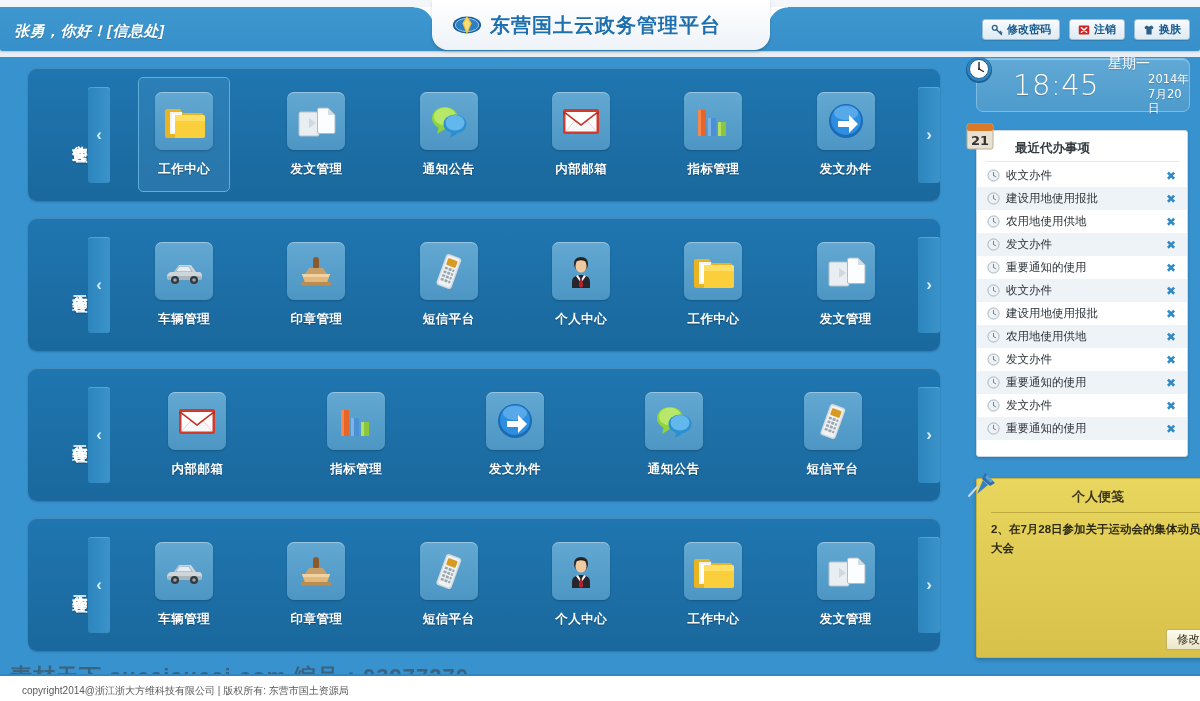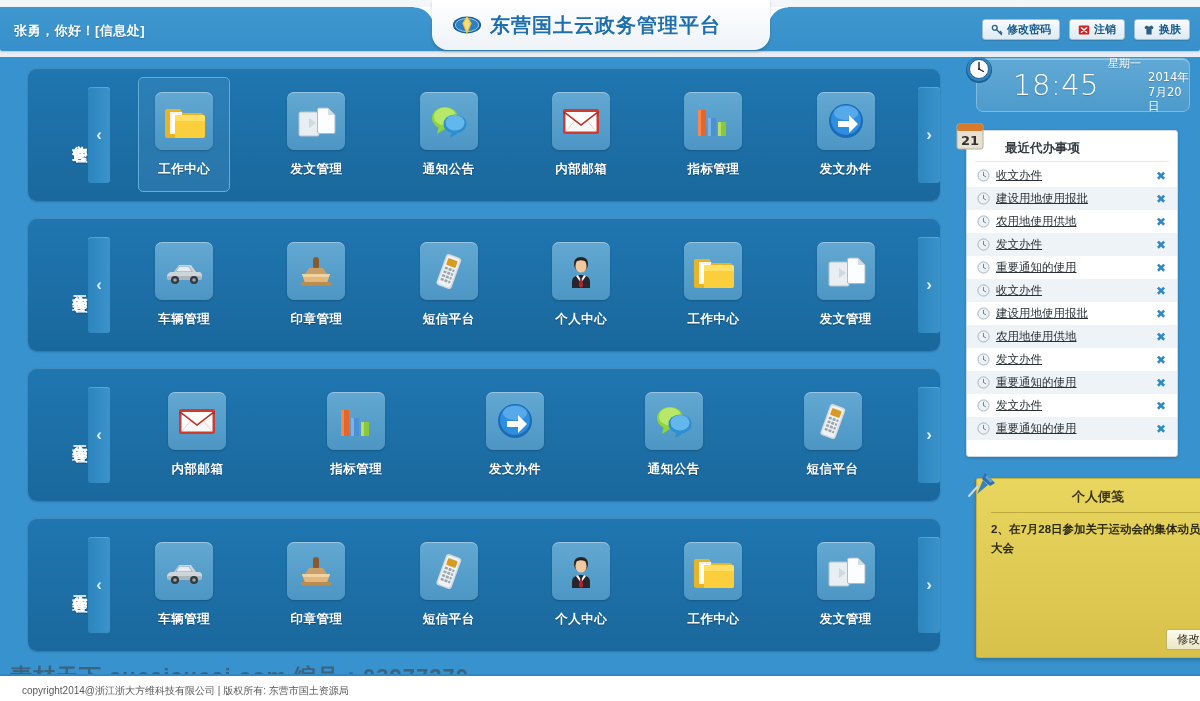--- a/index.html
+++ b/index.html
@@ -33,22 +33,22 @@
   .notch-curve-l{
     position:absolute; left:414px; top:7px; width:20px; height:20px;
     background:radial-gradient(circle at 0 100%, transparent 19px, #ffffff 20px);
   }
   .notch-curve-r{
     position:absolute; left:768px; top:7px; width:20px; height:20px;
     background:radial-gradient(circle at 100% 100%, transparent 19px, #ffffff 20px);
   }
   #greeting {
     position:absolute; left:14px; top:22px;
-    color:#ffffff; font-size:13px; font-weight:bold;
-    letter-spacing:.5px; text-shadow:0 1px 1px rgba(0,0,0,.2);
+    color:#ffffff; font-size:15px; font-weight:bold;
+    letter-spacing:.5px; text-shadow:0 1px 1px rgba(0,0,0,.2);font-style:italic;
   }
   #app-title-wrap {
     position:absolute; left:452px; top:9px; width:300px; height:32px;
     display:flex; align-items:center; gap:8px;
   }
   #app-logo { width:30px; height:30px; flex:0 0 30px; }
   #app-title {
     font-size:20px; font-weight:bold; color:#1d6fae;
     letter-spacing:1px; font-family:"Liberation Serif","DejaVu Serif",serif;
     text-shadow:0 1px 0 rgba(255,255,255,.8);
@@ -147,44 +147,44 @@
   }
   #clock-time {
     margin-left:36px; color:#ffffff; font-size:29px; font-weight:300;
     font-family:"DejaVu Sans",sans-serif; letter-spacing:.5px;
     text-shadow:0 1px 1px rgba(0,0,0,.2);
   }
   #clock-date-wrap {
     margin-left:9px; color:#ffffff; line-height:1.25;
     text-shadow:0 1px 1px rgba(0,0,0,.2);
   }
-  #clock-weekday { font-size:11px; }
+  #clock-weekday { font-size:14px; }
   #clock-date { font-size:11.5px; font-family:"DejaVu Sans",sans-serif;margin-left:40px; }
   
   #todo-panel {
-    position:relative; margin-top:18px; margin-left:4px;
+    position:relative; margin-top:18px; margin-left:14px;
     width:212px; height:327px;
     background:#ffffff; border:1px solid #cdd9e2; border-radius:3px;
     box-shadow:0 1px 3px rgba(0,0,0,.18);
   }
   #todo-cal-icon { position:absolute; left:-12px; top:-10px; width:30px; height:30px; }
   #todo-title {
     height:28px; line-height:28px; padding-left:30px;
     font-size:12.5px; font-weight:bold; color:#333a40;
     border-bottom:1px solid #e3e8ec; margin:3px 8px 0 8px;
   }
   #todo-list { padding:2px 0 0 0; }
   .todo-item {
     display:flex; align-items:center; height:23px;
     padding:0 8px 0 10px; cursor:pointer;
   }
   .todo-item:nth-child(even) { background:#eef3f7; }
   .todo-clock { width:13px; height:13px; flex:0 0 13px; margin-right:6px; }
   .todo-text {
-    flex:1 1 auto; font-size:11.5px; color:#2a3238; white-space:nowrap;text-decoration:underline;
+    flex:1 1 auto; font-size:11.5px; color:#2a3238; white-space:nowrap;
   }
   .todo-del {
     flex:0 0 13px; color:#2f8ac6; font-size:12px; font-weight:bold;
     cursor:pointer; line-height:1;
   }
   
   #notes-panel {
     position:relative; margin-top:21px; margin-left:14px;
     width:244px; height:180px;
     background:linear-gradient(#e8d65f,#d8c14a);

